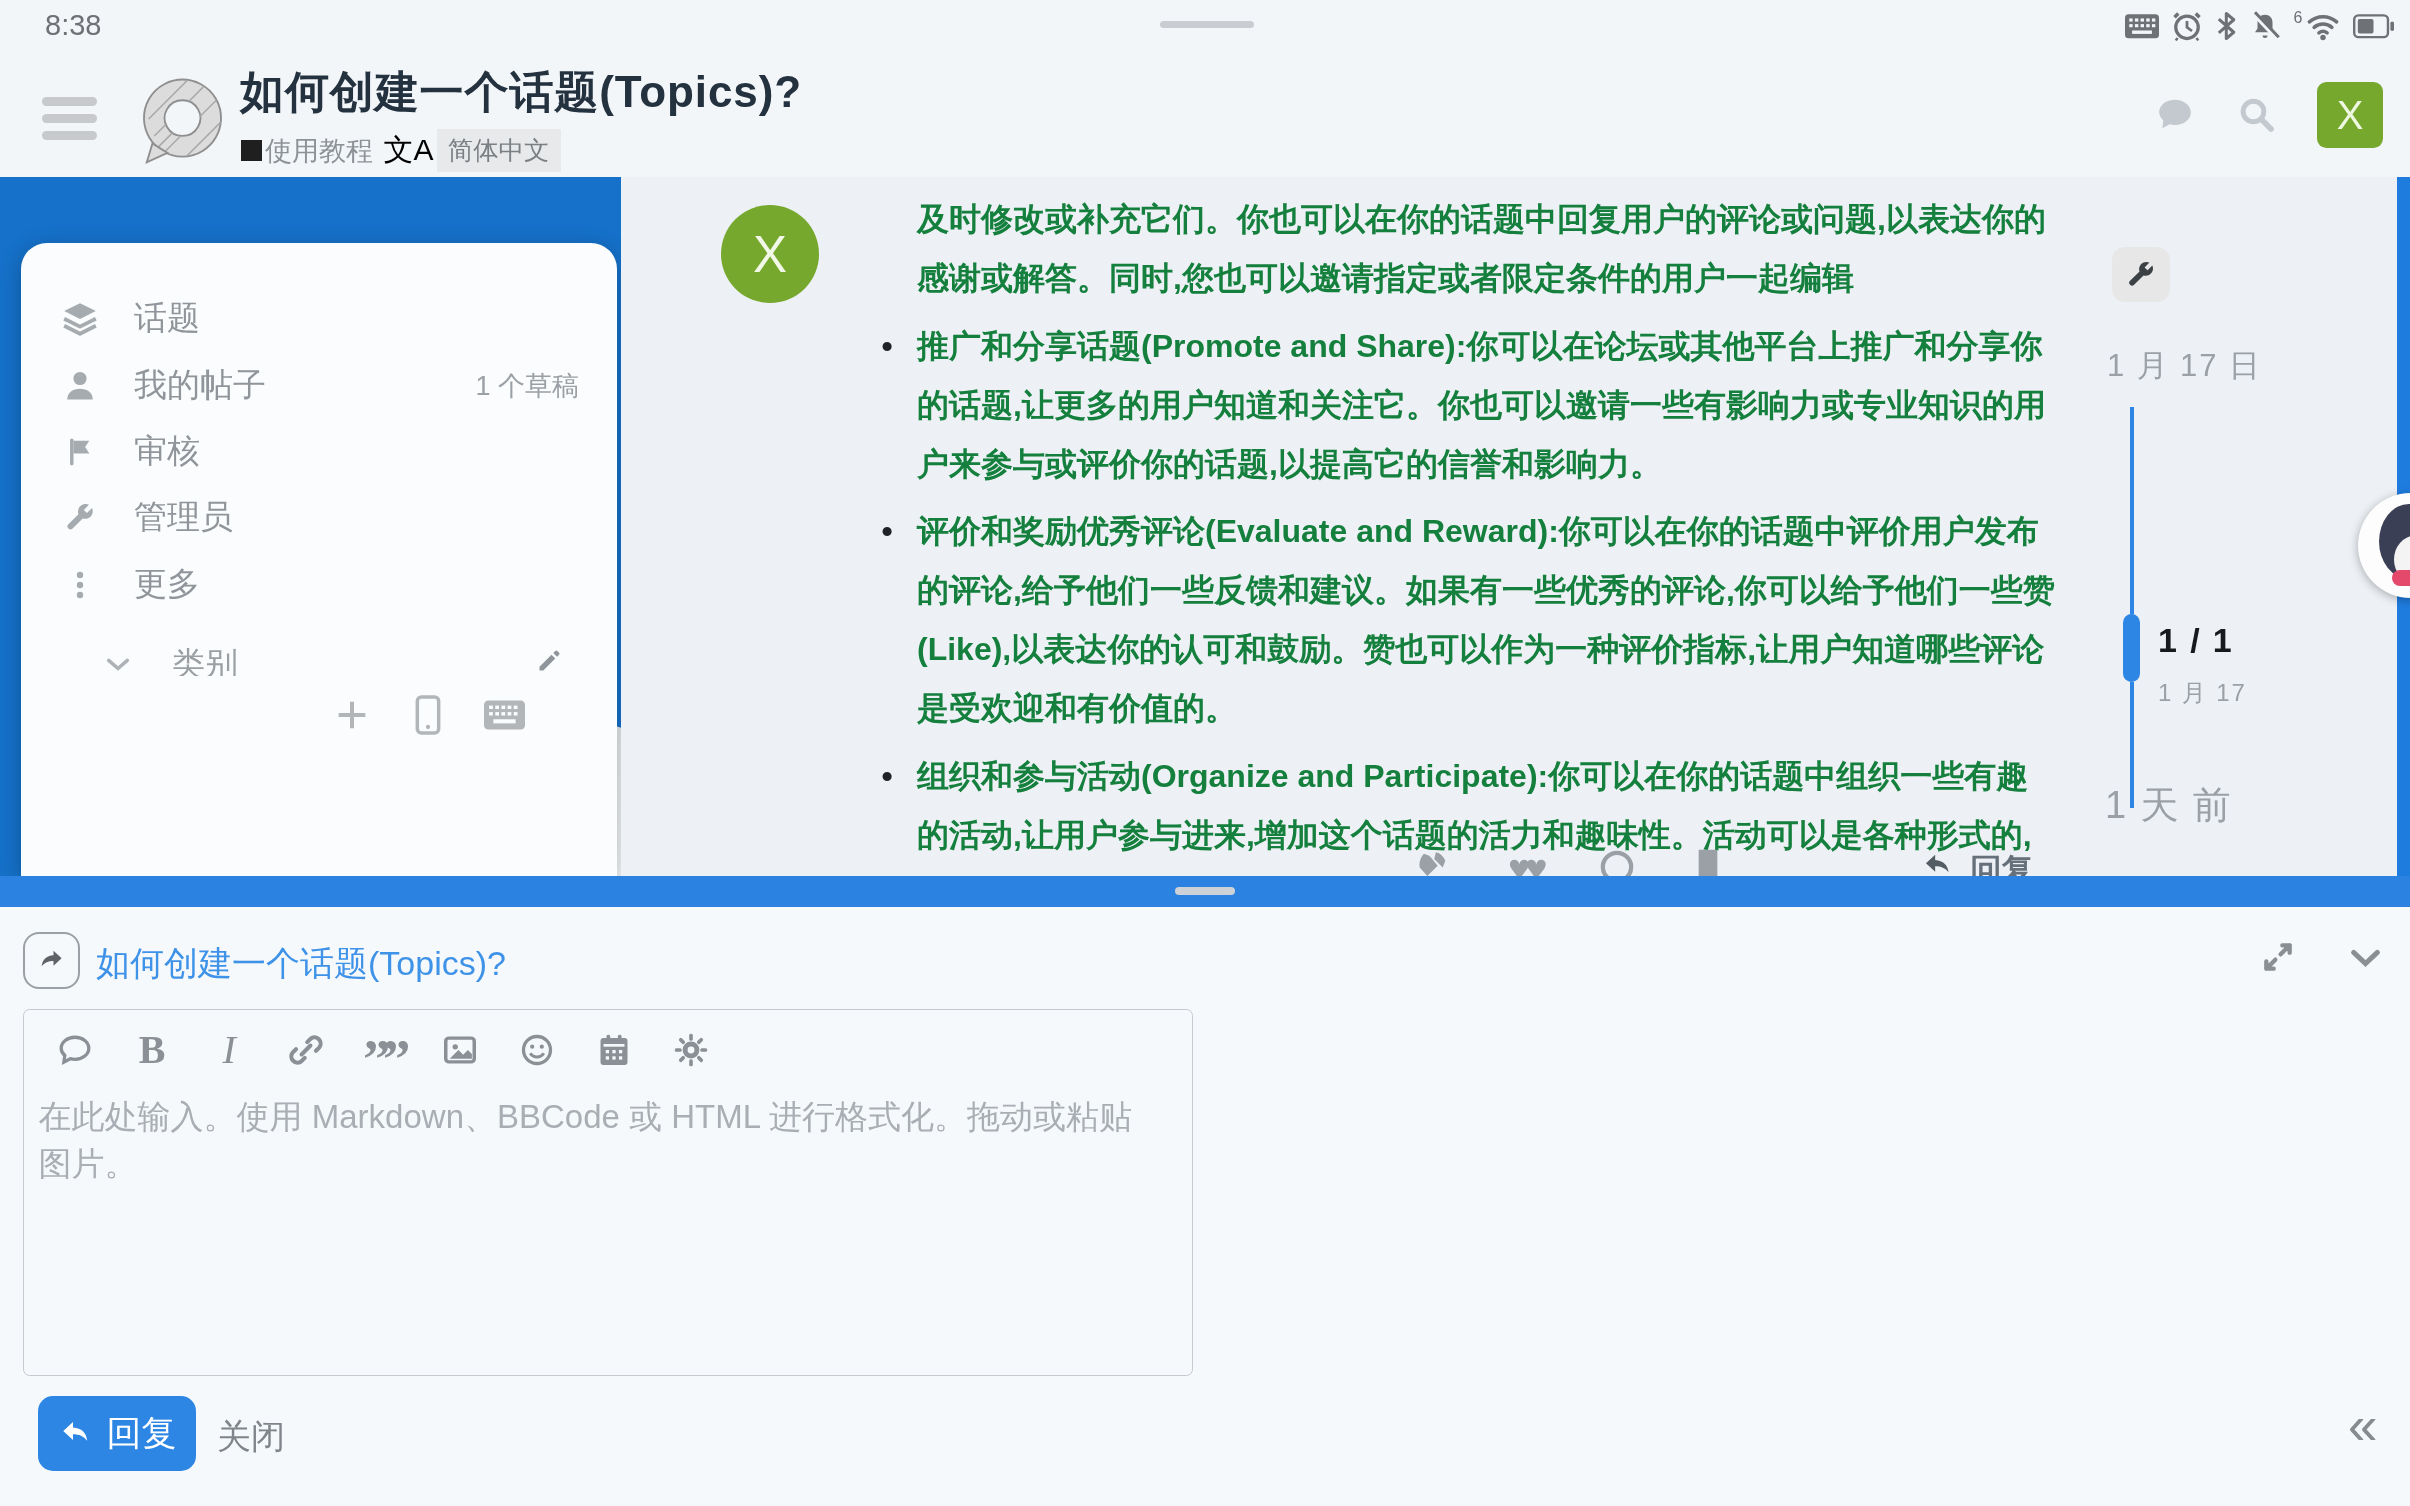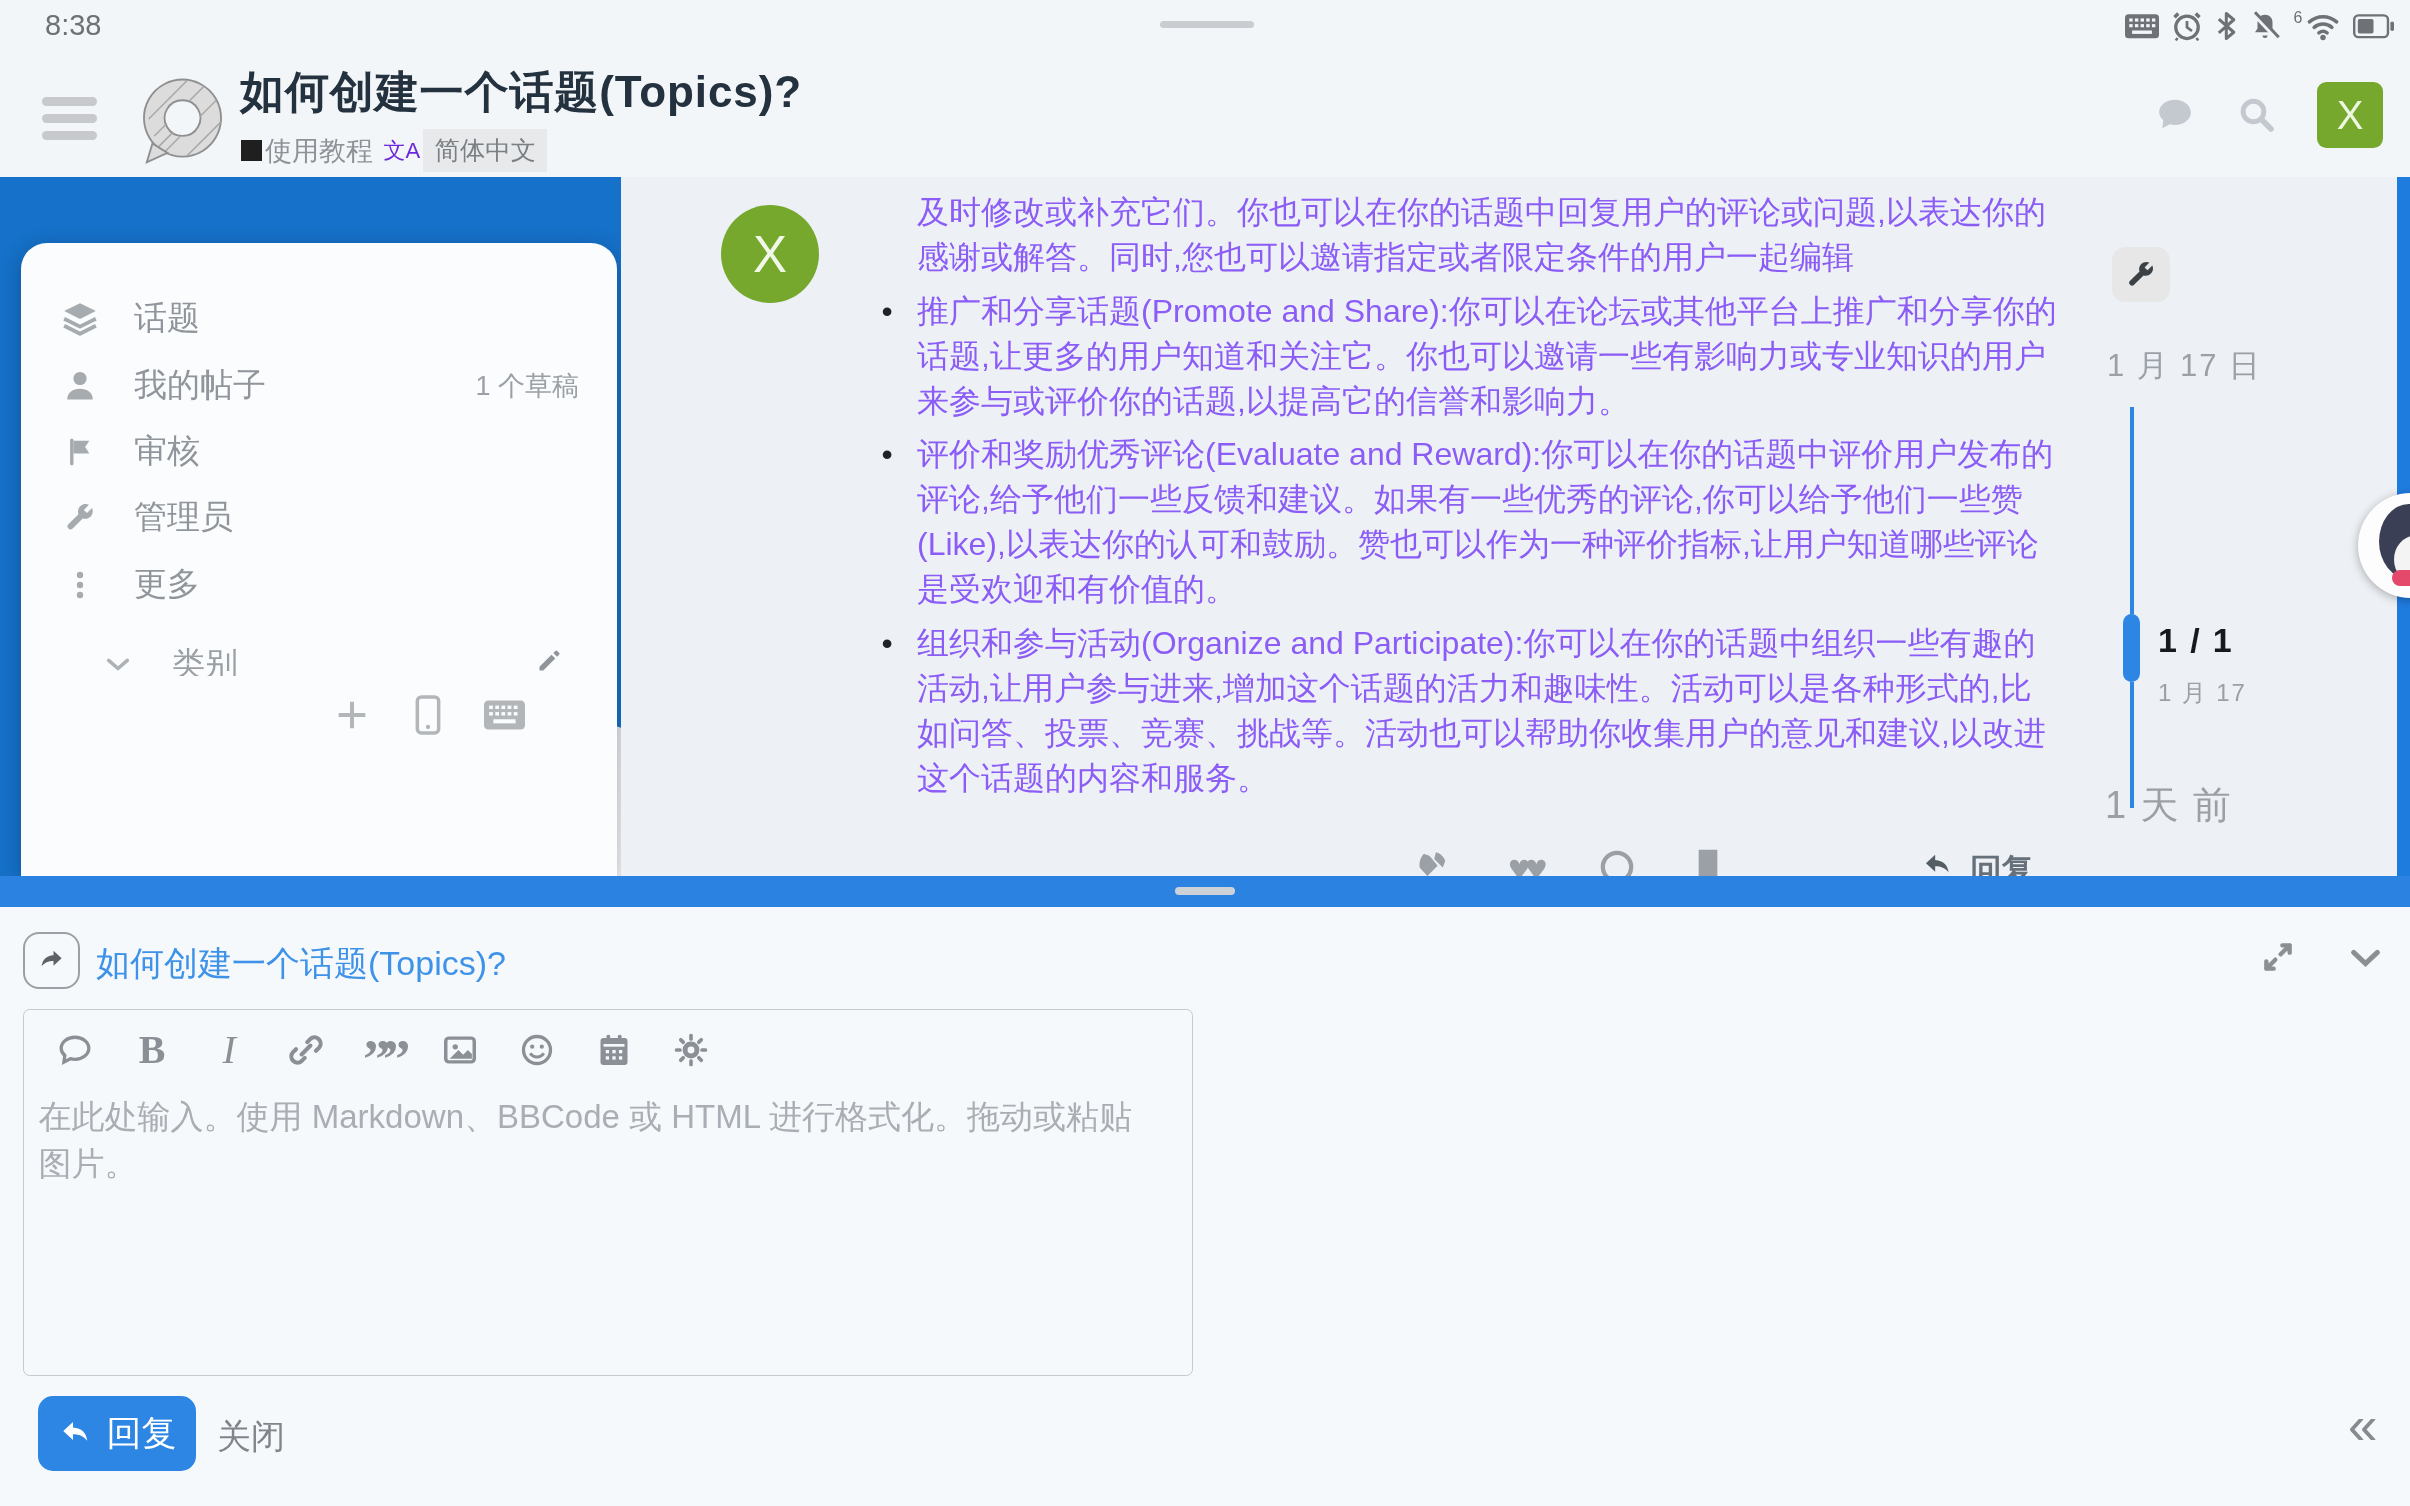--- a/index.html
+++ b/index.html
@@ -17,21 +17,21 @@
 
   
   #header{left:0;top:42px;width:2411px;height:135px;background:#f3f6f9;}
   #hamburger{left:42px;top:55px;width:55px;}
   #hamburger div{height:8.5px;border-radius:4.7px;background:#c7c9cc;margin-bottom:8.5px;}
   #logo{left:139px;top:30px;}
   #topic-title{left:240px;top:21px;font-size:44px;font-weight:bold;color:#24313f;letter-spacing:0.9px;}
   #topic-meta{left:241px;top:87px;display:flex;align-items:center;gap:3px;}
   #cat-badge{width:21px;height:21px;background:#1f1f1f;}
   #cat-label{font-size:27px;color:#8d9297;}
-  #translate-icon{font-size:22px;color:#6d28d9;margin-left:7.5px;}
+  #translate-icon{font-size:30px;color:#000000;margin-left:7.5px;}
   #tag-chip{background:#e8e9eb;border-radius:1px;padding:4.7px 11.3px;font-size:25.4px;color:#7a7f84;}
   #header-right{right:28px;top:40px;display:flex;align-items:center;gap:41px;}
   #header-avatar{width:66px;height:66px;border-radius:9.4px;background:#76a82e;color:#eef7df;
     font-size:40px;display:flex;align-items:center;justify-content:center;}
 
   
   #content{left:0;top:177px;width:2411px;height:699px;background:#edf1f6;overflow:hidden;}
 
   
   #side-panel{left:0;top:0;width:621px;height:699px;background:#1571c9;overflow:hidden;}
@@ -43,21 +43,21 @@
   .menu-row .mi{width:41px;display:flex;justify-content:center;}
   .menu-row .ml{font-size:33px;color:#8f959a;margin-left:34px;}
   .menu-row .mb{margin-left:auto;font-size:27px;color:#9aa0a5;}
   #cat-row-wrap{position:absolute;left:38px;right:38px;top:395px;height:38px;overflow:hidden;opacity:.9;}
   #pencil-btn{position:absolute;right:53px;top:403px;}
   #card-foot-icons{position:absolute;left:311px;top:452px;display:flex;gap:40px;align-items:center;}
 
   
   #post-avatar{left:721px;top:28px;width:98px;height:98px;border-radius:50%;background:#76a82e;
      color:#f2f8e8;font-size:51px;display:flex;align-items:center;justify-content:center;}
-  #post-body{left:874px;top:7.5px;width:1185px;font-size:32px;line-height:45px;color:#8b5cf6;}
+  #post-body{left:874px;top:7.5px;width:1185px;font-size:32px;line-height:59px;color:#15803d;font-weight:bold;}
   #post-body ul{margin:5.6px 0 0 0;padding:0;list-style:none;}
   #post-body li{position:relative;padding-left:43px;margin-bottom:8.5px;}
   #post-body li.cont{padding-left:43px;}
   #post-body li.dot::before{content:"•";position:absolute;left:7.5px;top:0;color:#1f2327;}
   #post-actions{left:1412px;top:670px;display:flex;align-items:flex-start;gap:55px;color:#9aa0a5;}
   #post-actions .hearts{font-size:38px;color:#9aa0a5;letter-spacing:-5.6px;}
   #post-reply-hint{left:1921px;top:672px;display:flex;gap:15px;align-items:flex-start;color:#66707a;
      font-size:32px;font-weight:bold;}
 
   

